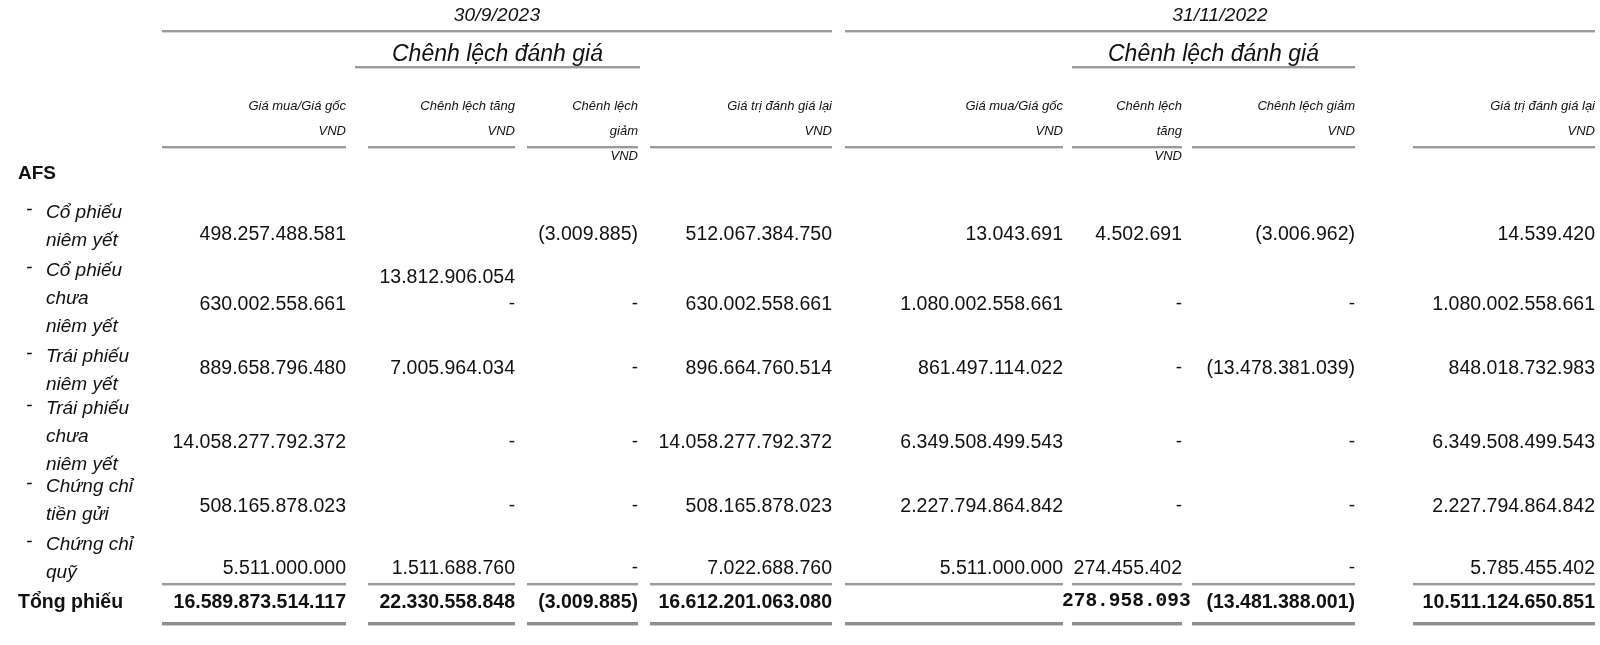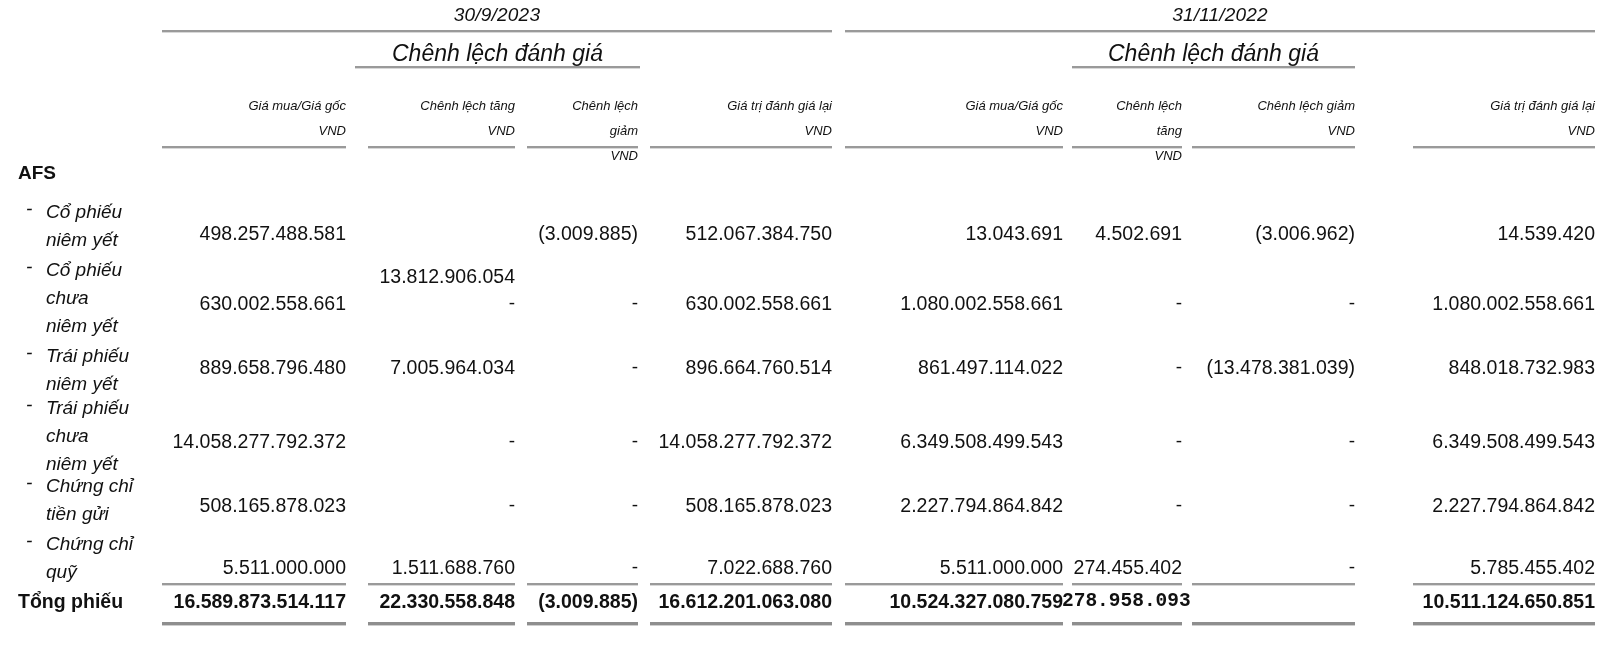--- a/index.html
+++ b/index.html
@@ -246,22 +246,22 @@
   <div class="rule" style="left:845px; top:583px; width:218px;"></div>
   <div class="rule" style="left:1072px; top:583px; width:110px;"></div>
   <div class="rule" style="left:1192px; top:583px; width:163px;"></div>
   <div class="rule" style="left:1413px; top:583px; width:182px;"></div>
 
   <div class="total-label" style="left:18px; top:590px;">Tổng phiếu</div>
   <div class="cell total" style="left:152px; top:590px; width:194px;">16.589.873.514.117</div>
   <div class="cell total" style="left:368px; top:590px; width:147px;">22.330.558.848</div>
   <div class="cell total" style="left:517px; top:590px; width:121px;">(3.009.885)</div>
   <div class="cell total" style="left:640px; top:590px; width:192px;">16.612.201.063.080</div>
-  <div class="cell total" style="left:835px; top:590px; width:228px;">10.524.327.080.759</div>
   <div class="cell total" style="left:1062px; top:590px; width:120px;font-family:Liberation Mono, monospace;">278.958.093</div>
+  <div class="cell total" style="left:1172px; top:590px; width:183px;">(13.481.388.001)</div>
   <div class="cell total" style="left:1403px; top:590px; width:192px;">10.511.124.650.851</div>
 
   <div class="rule thick" style="left:162px; top:622px; width:184px;"></div>
   <div class="rule thick" style="left:368px; top:622px; width:147px;"></div>
   <div class="rule thick" style="left:527px; top:622px; width:111px;"></div>
   <div class="rule thick" style="left:650px; top:622px; width:182px;"></div>
   <div class="rule thick" style="left:845px; top:622px; width:218px;"></div>
   <div class="rule thick" style="left:1072px; top:622px; width:110px;"></div>
   <div class="rule thick" style="left:1192px; top:622px; width:163px;"></div>
   <div class="rule thick" style="left:1413px; top:622px; width:182px;"></div>

